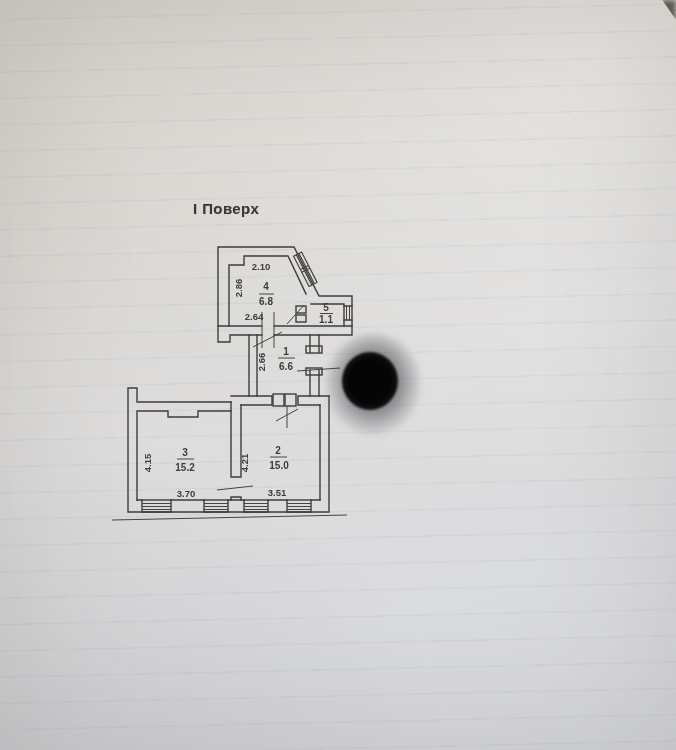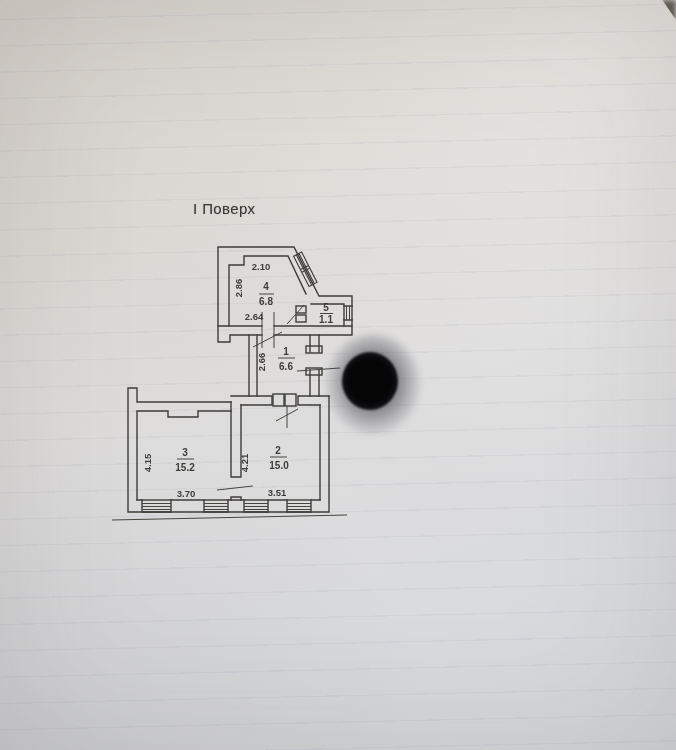--- a/index.html
+++ b/index.html
@@ -28,21 +28,21 @@
   }
   .corner-dark{
     position:absolute;right:0;top:0;width:16px;height:20px;
     background:#4d483f;
     clip-path:polygon(100% 0, 15% 0, 100% 100%);
     filter:blur(2.5px);
     opacity:.85;
   }
   .floor-title{
     position:absolute;left:193px;top:200px;
-    font-size:15px;font-weight:400;color:#3a3938;
+    font-size:15px;font-weight:700;color:#3a3938;
     letter-spacing:.4px;
     text-shadow:0 0 1px rgba(58,57,56,.35);
   }
   svg.plan{position:absolute;left:0;top:0;}
   svg .dimtxt{font-family:"Liberation Sans",sans-serif;font-size:9.5px;font-weight:700;}
   svg .roomtxt{font-family:"Liberation Sans",sans-serif;font-size:10px;font-weight:700;}
   
   .blot-halo{
     position:absolute;left:326px;top:334px;width:94px;height:100px;
     background:radial-gradient(ellipse at 50% 48%,

